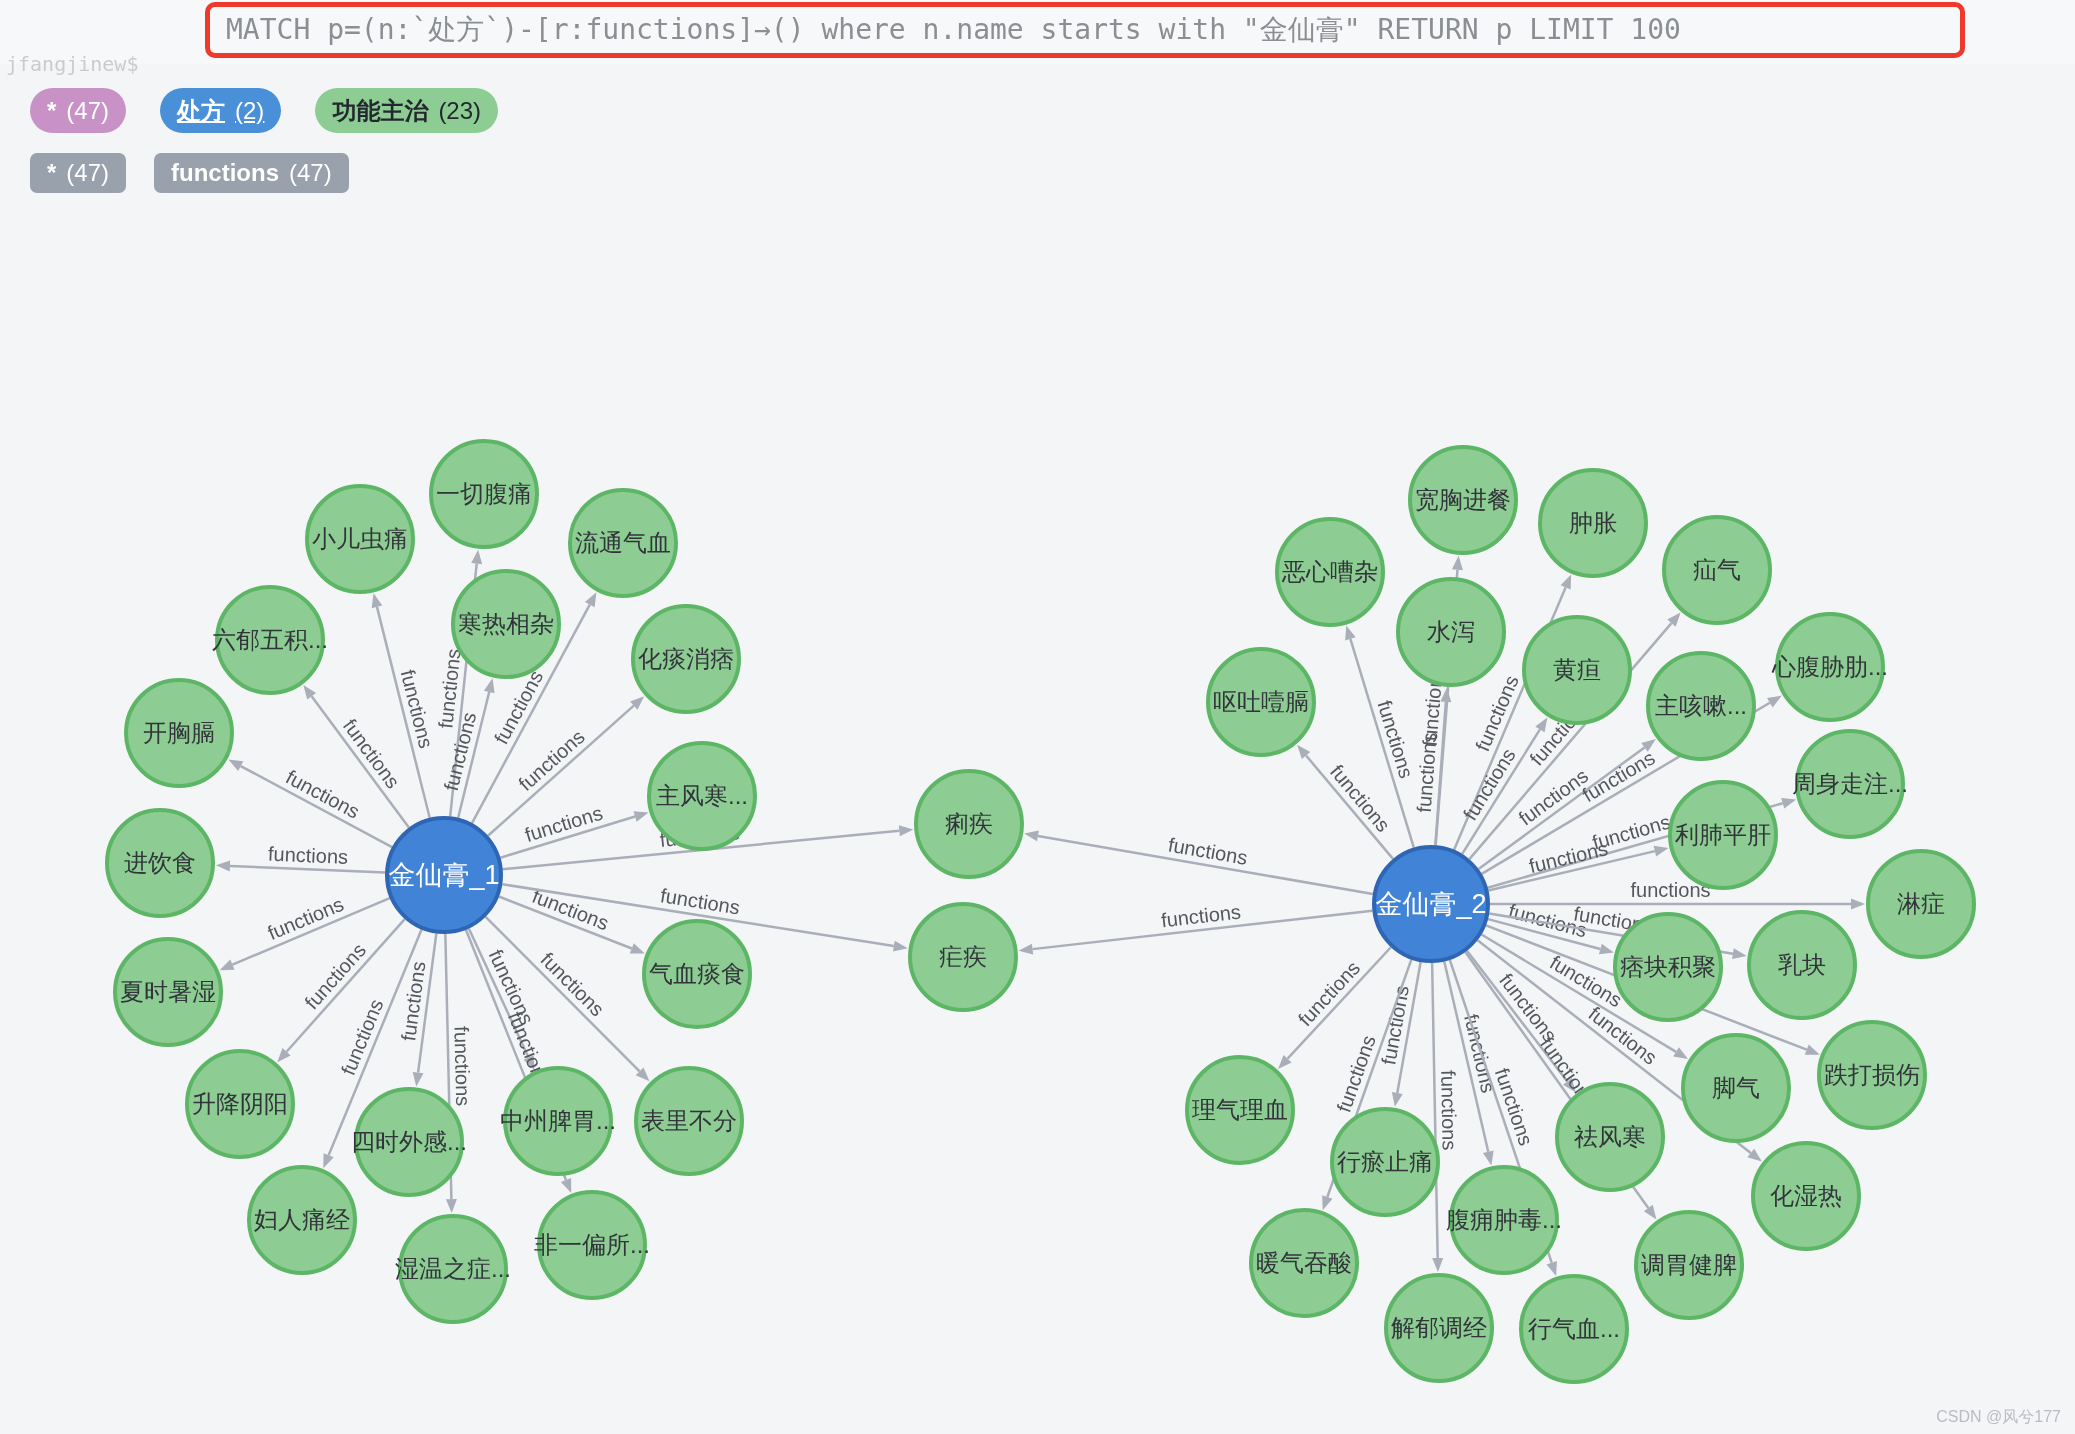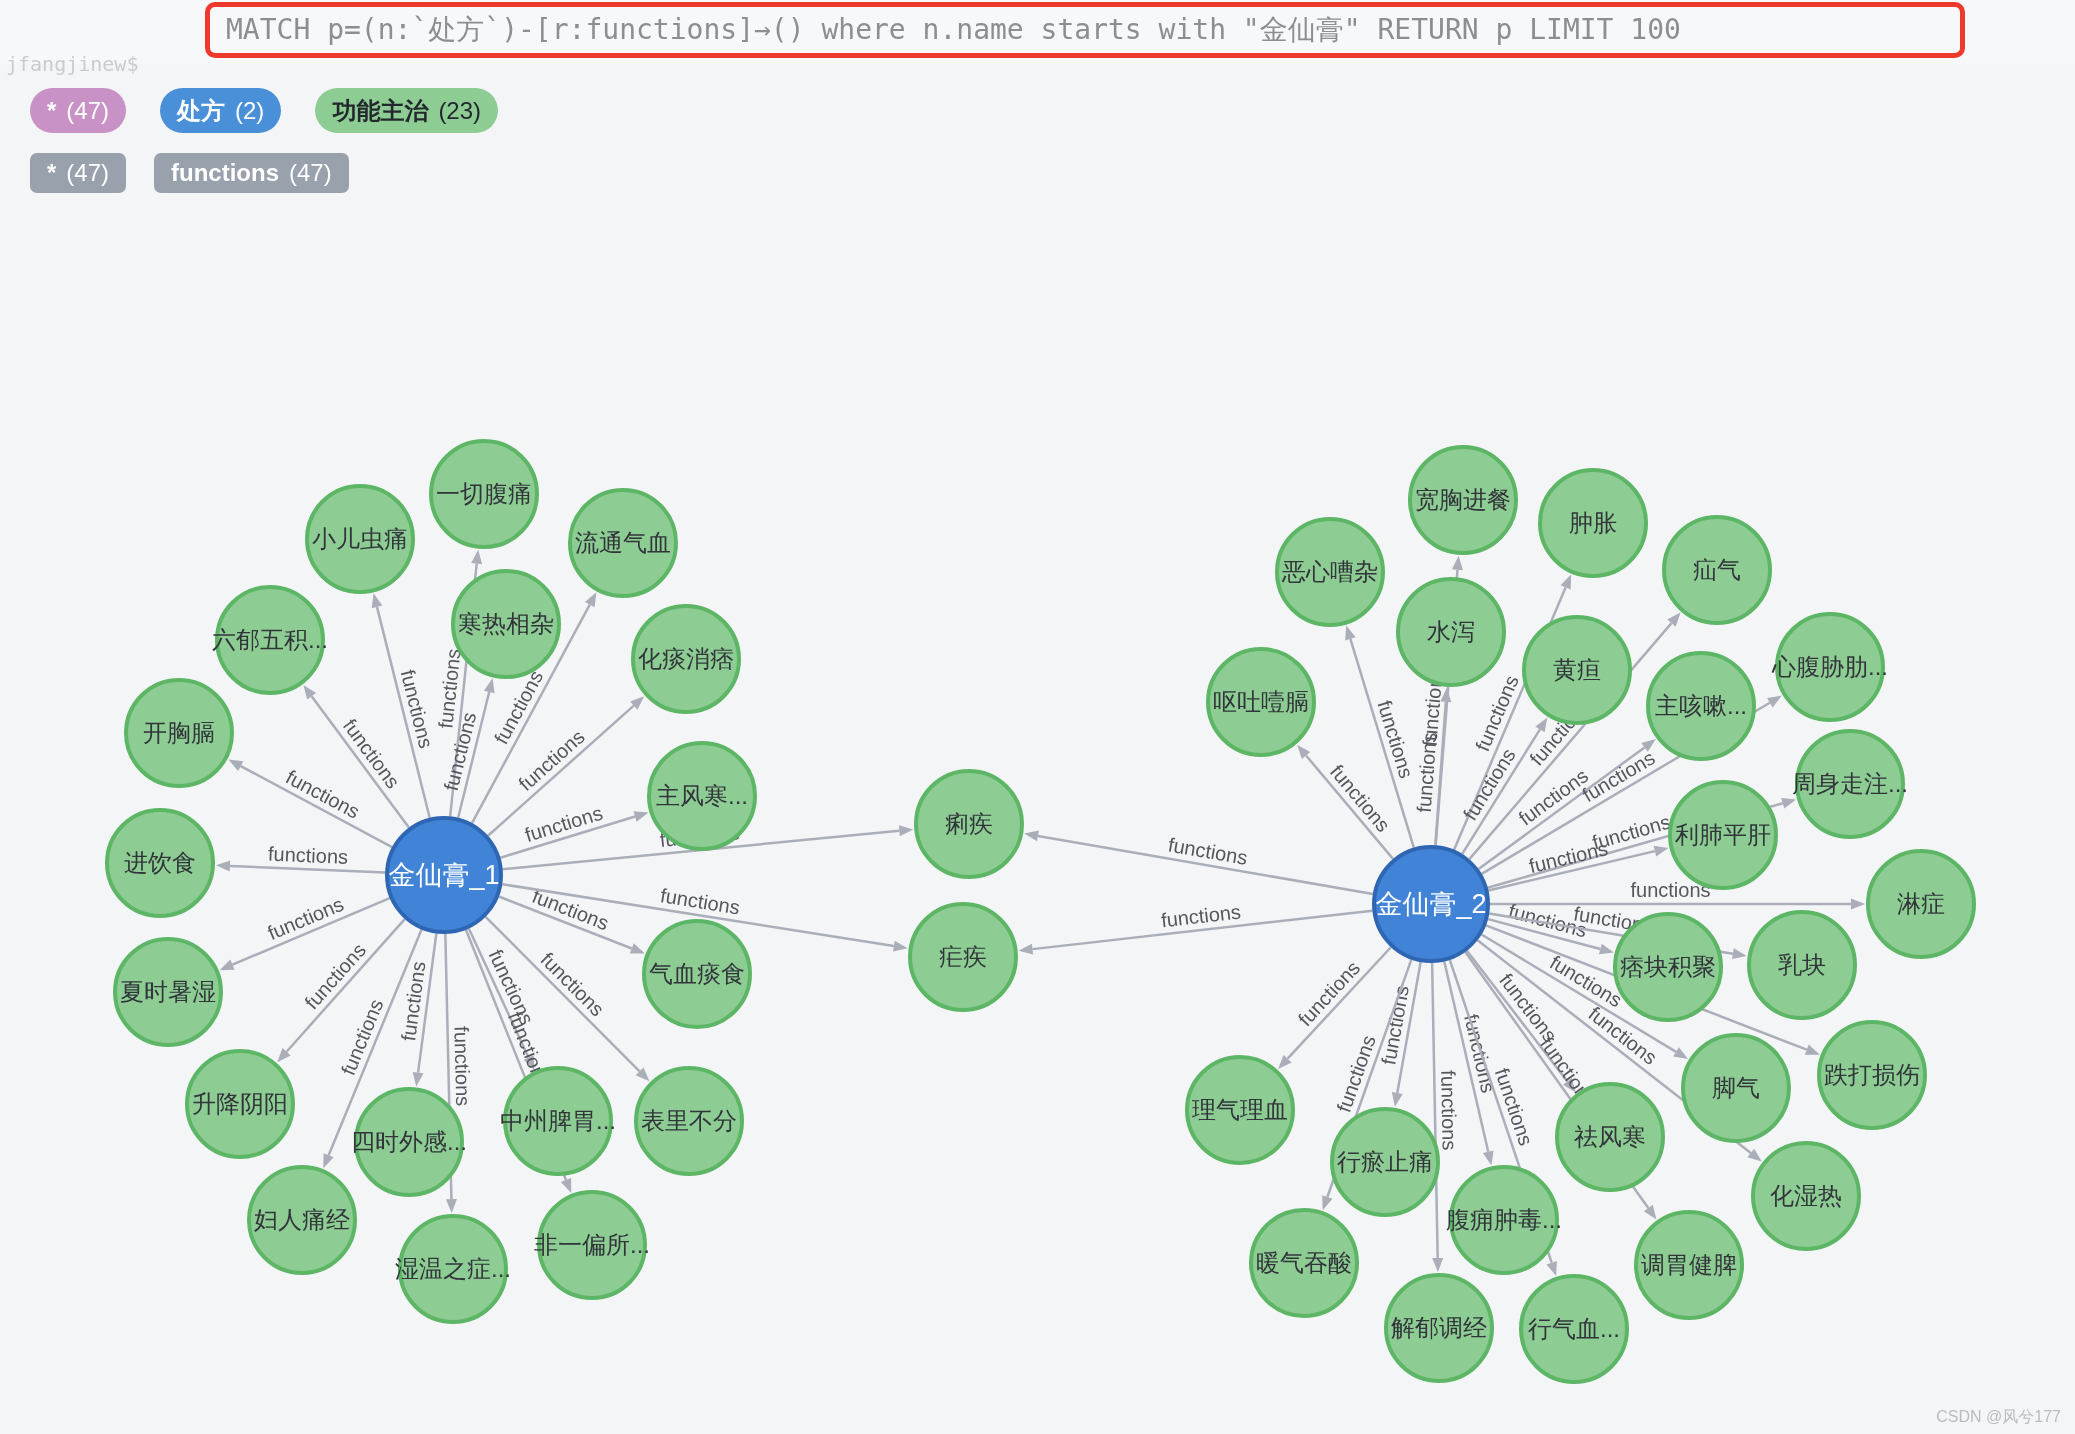--- a/index.html
+++ b/index.html
@@ -50,21 +50,21 @@
   <div class="query-box">
     <span class="query">MATCH p=(n:`处方`)-[r:functions]→() where n.name starts with "金仙膏" RETURN p LIMIT 100</span>
   </div>
 </div>
 
 <div id="node-pills" class="pill-row">
     <span class="pill" style="background: rgb(200, 146, 198); color: rgb(255, 255, 255);">
       <b>*</b>
       <span class="cnt">(47)</span>
     </span>
-    <span class="pill" style="background: rgb(74, 144, 217); color: rgb(255, 255, 255);">
+    <span class="pill" style="background: rgb(74, 144, 217); color: rgb(255, 255, 255); text-decoration: underline;">
       <b>处方</b>
       <span class="cnt">(2)</span>
     </span>
     <span class="pill" style="background: rgb(141, 204, 147); color: rgb(35, 40, 46); justify-content: space-between;">
       <b>功能主治</b>
       <span class="cnt">(23)</span>
     </span>
   </div>
 <div id="rel-pills" class="pill-row">
     <span class="pill rel" style="background: rgb(153, 161, 172); color: rgb(255, 255, 255);">

